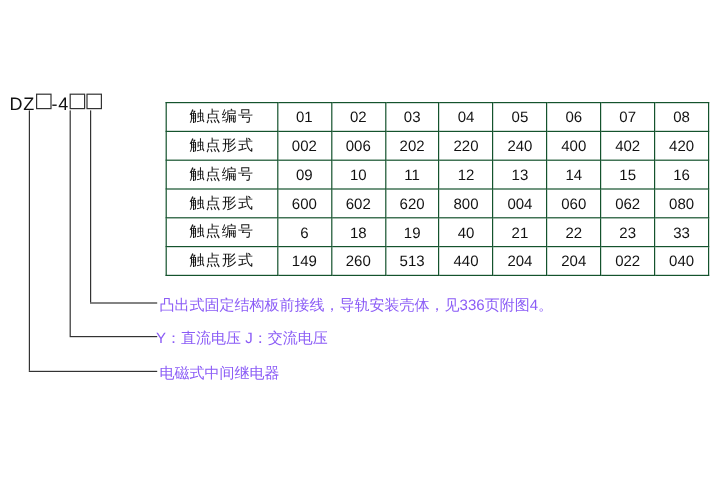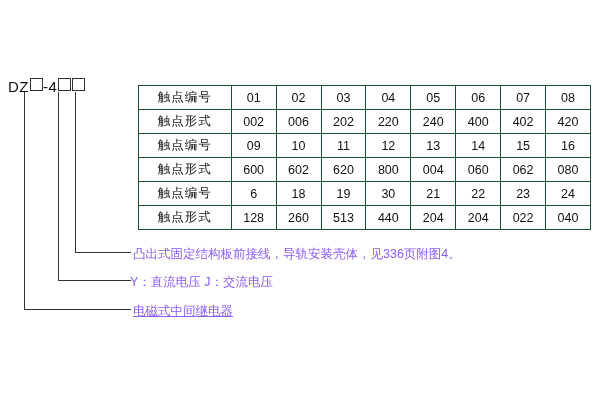--- a/index.html
+++ b/index.html
@@ -54,21 +54,21 @@
   
   .note {
     position: absolute;
     font-size: 12.5px;
     color: #8b5cf6;
     white-space: nowrap;
     line-height: 1;
   }
   .note-1 { left: 133px; top: 248px; }
   .note-2 { left: 130px; top: 276px; }
-  .note-3 { left: 133px; top: 305px; text-decoration: underline; }
+  .note-3 { left: 133px; top: 305px; }
 
   
   .table-wrap {
     position: absolute;
     left: 138px;
     top: 85px;
   }
   table.contacts {
     border-collapse: collapse;
     table-layout: fixed;
@@ -158,29 +158,29 @@
           <td class="cell">004</td>
           <td class="cell">060</td>
           <td class="cell">062</td>
           <td class="cell">080</td>
         </tr>
         <tr>
           <td class="rowhead">触点编号</td>
           <td class="cell">6</td>
           <td class="cell">18</td>
           <td class="cell">19</td>
-          <td class="cell">30</td>
+          <td class="cell">40</td>
           <td class="cell">21</td>
           <td class="cell">22</td>
           <td class="cell">23</td>
-          <td class="cell">24</td>
+          <td class="cell">33</td>
         </tr>
         <tr>
           <td class="rowhead">触点形式</td>
-          <td class="cell">128</td>
+          <td class="cell">149</td>
           <td class="cell">260</td>
           <td class="cell">513</td>
           <td class="cell">440</td>
           <td class="cell">204</td>
           <td class="cell">204</td>
           <td class="cell">022</td>
           <td class="cell">040</td>
         </tr>
       </tbody>
     </table>

